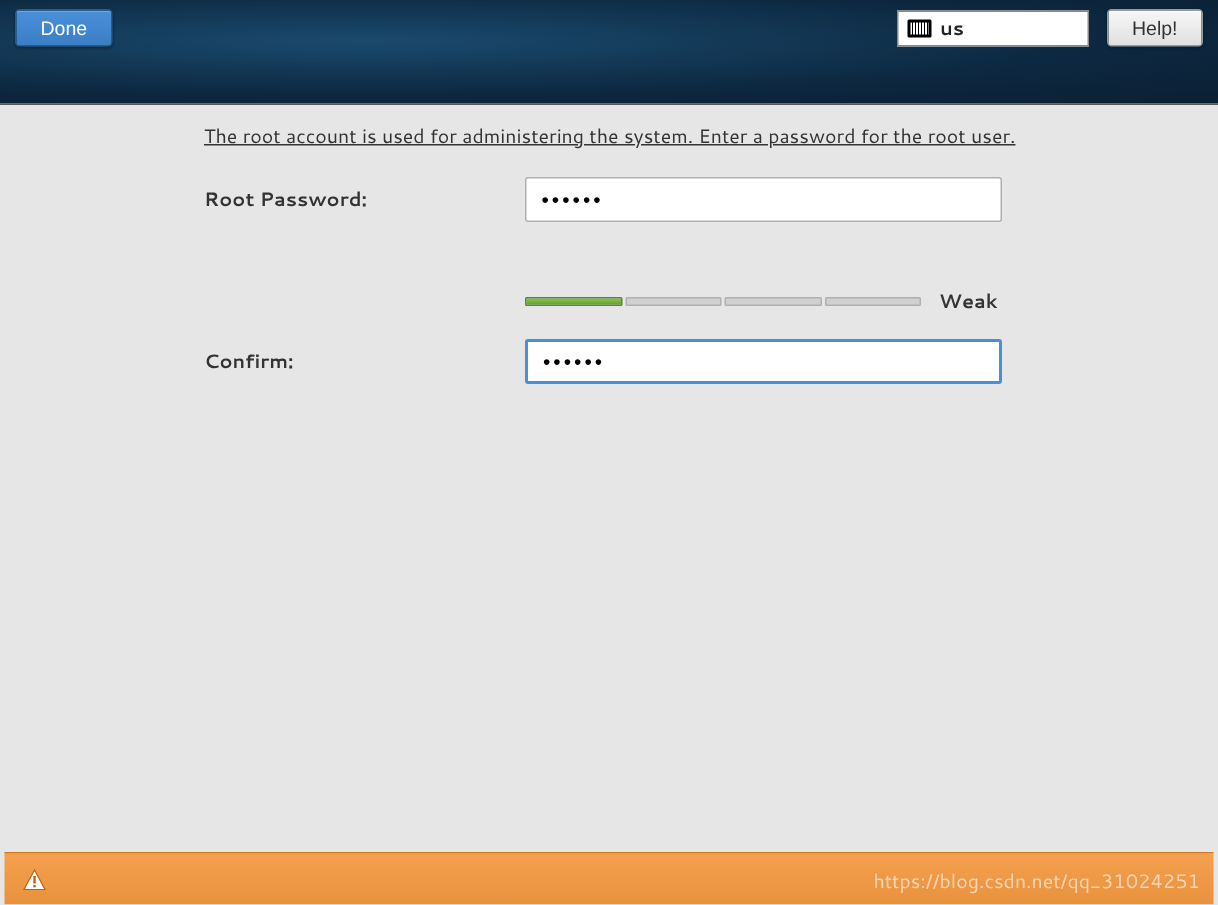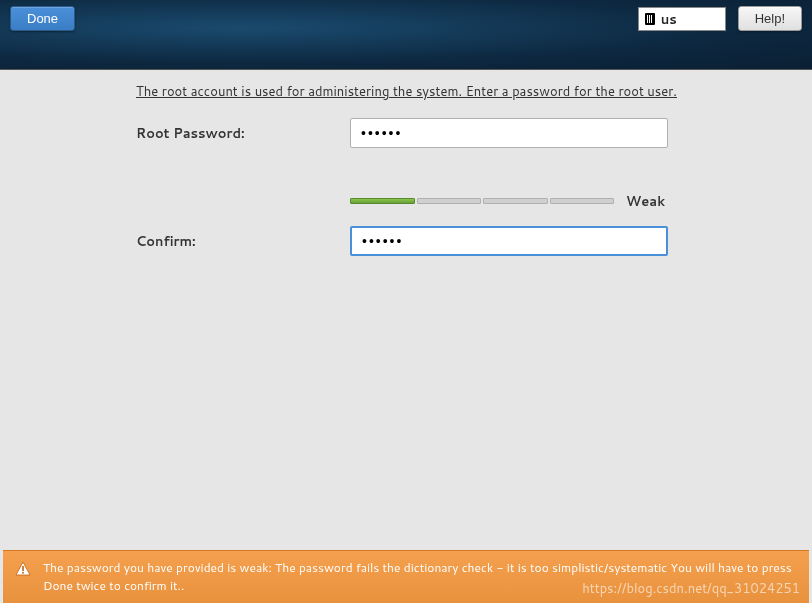--- a/index.html
+++ b/index.html
@@ -60,21 +60,21 @@
       background: #fff;
       border: 1px solid #888;
       padding: 3px 48px 3px 6px;
       display: flex;
       align-items: center;
       gap: 6px;
       font-size: 13px;
       font-weight: bold;
       color: #222;
       height: 24px;
-      width: 88px;
+      width: 128px;
     }
     .keyboard-icon {
       width: 16px;
       height: 12px;
       background: #000;
       border-radius: 1px;
       position: relative;
     }
     .keyboard-icon::after {
       content: '';
@@ -230,16 +230,15 @@
     <input type="text" class="password-input focused" readonly="" value="••••••" style="">
   </div>
 </div>
 
 <div class="warning-bar">
   <svg class="warning-icon" viewBox="0 0 16 16">
     <path fill="#fff" d="M8 1 L15 14 L1 14 Z" stroke="#c06010" stroke-width="0.8"></path>
     <rect x="7.2" y="5" width="1.6" height="5" fill="#c06010"></rect>
     <rect x="7.2" y="11" width="1.6" height="1.6" fill="#c06010"></rect>
   </svg>
-  <div class="warning-text">The password you have provided is weak: The password fails the dictionary check - it is too simplistic/systematic You will have to press Done twice to confirm it..</div>
 </div>
 
 <div class="watermark">https://blog.csdn.net/qq_31024251</div>
 
 </body></html>

